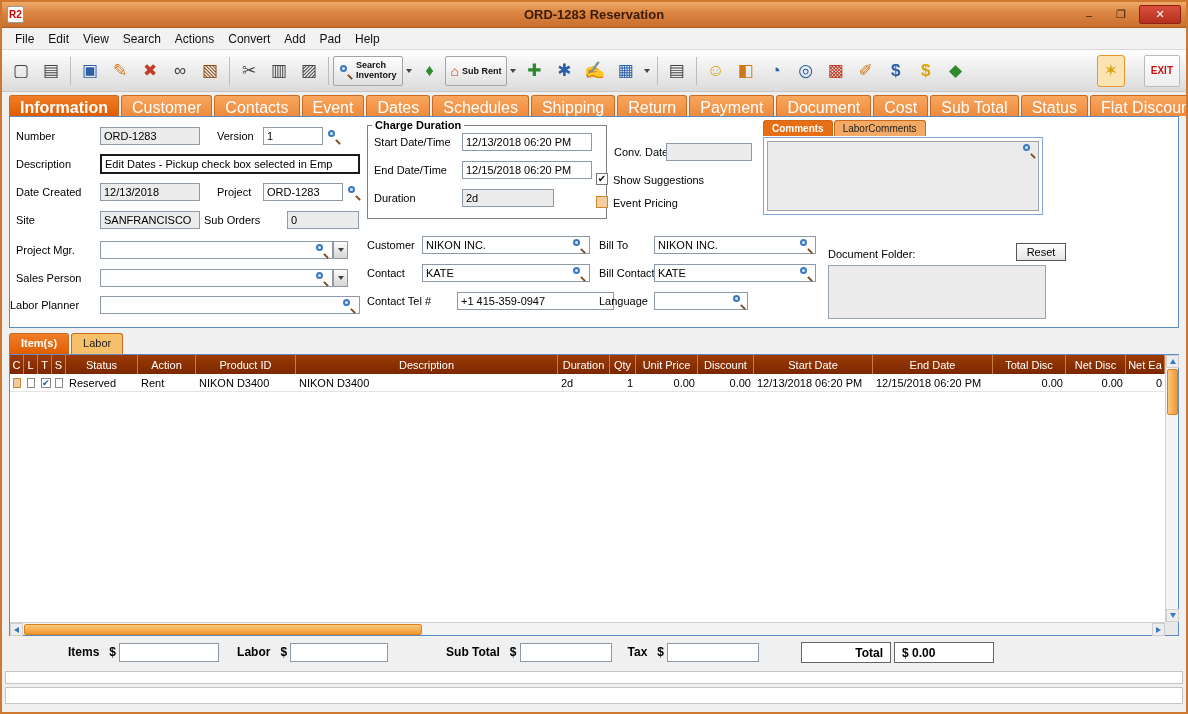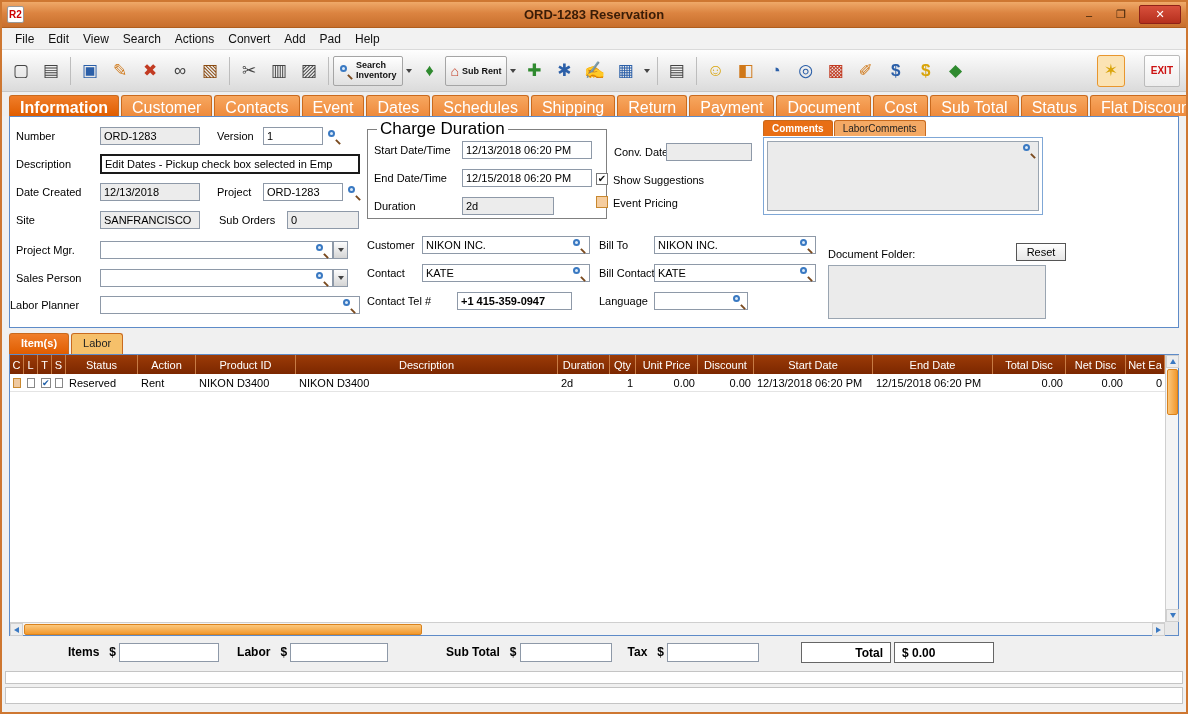--- a/index.html
+++ b/index.html
@@ -49,21 +49,21 @@
   .txt.focus{border:2px solid #1A1A1A;height:20px;}
   .mag{position:absolute;width:14px;height:14px;}
   .mag i{position:absolute;left:1px;top:1px;width:7px;height:7px;border:2px solid #3A79C2;border-radius:50%;background:#DCEAF9;}
   .mag b{position:absolute;right:0;bottom:0;width:6px;height:2px;background:#7A4A1E;transform:rotate(45deg);}
   .combo{position:absolute;width:15px;height:18px;border:1px solid #8E99A8;background:linear-gradient(#FDFDFD,#D5D5D5);
     display:flex;align-items:center;justify-content:center;}
   .cb{position:absolute;width:12px;height:12px;border:1px solid #777;background:#fff;
     font-size:10px;line-height:10px;text-align:center;color:#111;}
   .cb.orange{background:#F5CD9F;border-color:#C8882F;}
   fieldset.cd{position:absolute;left:357px;top:2px;width:240px;height:100px;border:1px solid #808080;margin:0;padding:0;}
-  fieldset.cd legend{font-weight:normal;font-size:17px;margin-left:9px;padding:0 3px;}
+  fieldset.cd legend{font-weight:bold;font-size:11px;margin-left:4px;padding:0 3px;}
   .ctabs{position:absolute;left:753px;top:3px;display:flex;gap:1px;}
   .ctab{font-size:10px;padding:2px 8px;border:1px solid #C96A1E;border-bottom:none;border-radius:3px 3px 0 0;
     background:#F4A964;color:#222;}
   .ctab.sel{background:#E86E14;color:#fff;font-weight:bold;}
   .cwrap{position:absolute;left:753px;top:20px;width:280px;height:78px;border:1px solid #7FA7D6;padding:3px;}
   .cinner{width:100%;height:100%;background:#EBEBEB;border:1px solid #9AA5B1;position:relative;}
   .docbox{position:absolute;left:818px;top:148px;width:218px;height:54px;background:#EBEBEB;border:1px solid #9AA5B1;}
   .resetbtn{position:absolute;left:1006px;top:126px;width:50px;height:18px;border:1px solid #555;
     background:linear-gradient(#FFF,#E6E6E6);font-size:11px;display:flex;align-items:center;justify-content:center;}
   
@@ -281,21 +281,21 @@
     <span class="txt gray" style="left:90px;top:66px;width:100px;">12/13/2018</span>
     <span class="lbl" style="left:207px;top:69px;">Project</span>
     <span class="txt" style="left:253px;top:66px;width:80px;">ORD-1283</span>
     <span class="mag" style="left:337px;top:68px;">
         <i></i>
         <b></b>
       </span>
 
     <span class="lbl" style="left:6px;top:97px;">Site</span>
     <span class="txt gray" style="left:90px;top:94px;width:100px;">SANFRANCISCO</span>
-    <span class="lbl" style="left:209px;top:97px;">Sub Orders</span>
+    <span class="lbl" style="left:194px;top:97px;">Sub Orders</span>
     <span class="txt gray" style="left:277px;top:94px;width:72px;">0</span>
 
     <span class="lbl" style="left:6px;top:127px;">Project Mgr.</span>
     <span class="txt" style="left:90px;top:124px;width:233px;"></span>
     <span class="mag" style="left:305px;top:126px;">
         <i></i>
         <b></b>
       </span>
     <span class="combo" style="left:323px;top:124px;">
         <span class="tri-d"></span>
@@ -355,21 +355,21 @@
         <b></b>
       </span>
     <span class="lbl" style="left:589px;top:150px;">Bill Contact</span>
     <span class="txt" style="left:644px;top:147px;width:162px;">KATE</span>
     <span class="mag" style="left:789px;top:149px;">
         <i></i>
         <b></b>
       </span>
 
     <span class="lbl" style="left:357px;top:178px;">Contact Tel #</span>
-    <span class="txt" style="left:447px;top:175px;width:115px;font-weight:bold;">+1 415-359-0947</span>
+    <span class="txt" style="left:447px;top:175px;width:157px;">+1 415-359-0947</span>
     <span class="lbl" style="left:589px;top:178px;">Language</span>
     <span class="txt" style="left:644px;top:175px;width:94px;"></span>
     <span class="mag" style="left:722px;top:177px;">
         <i></i>
         <b></b>
       </span>
 
     <div class="ctabs">
       <span class="ctab sel">Comments</span>
       <span class="ctab">LaborComments</span>

